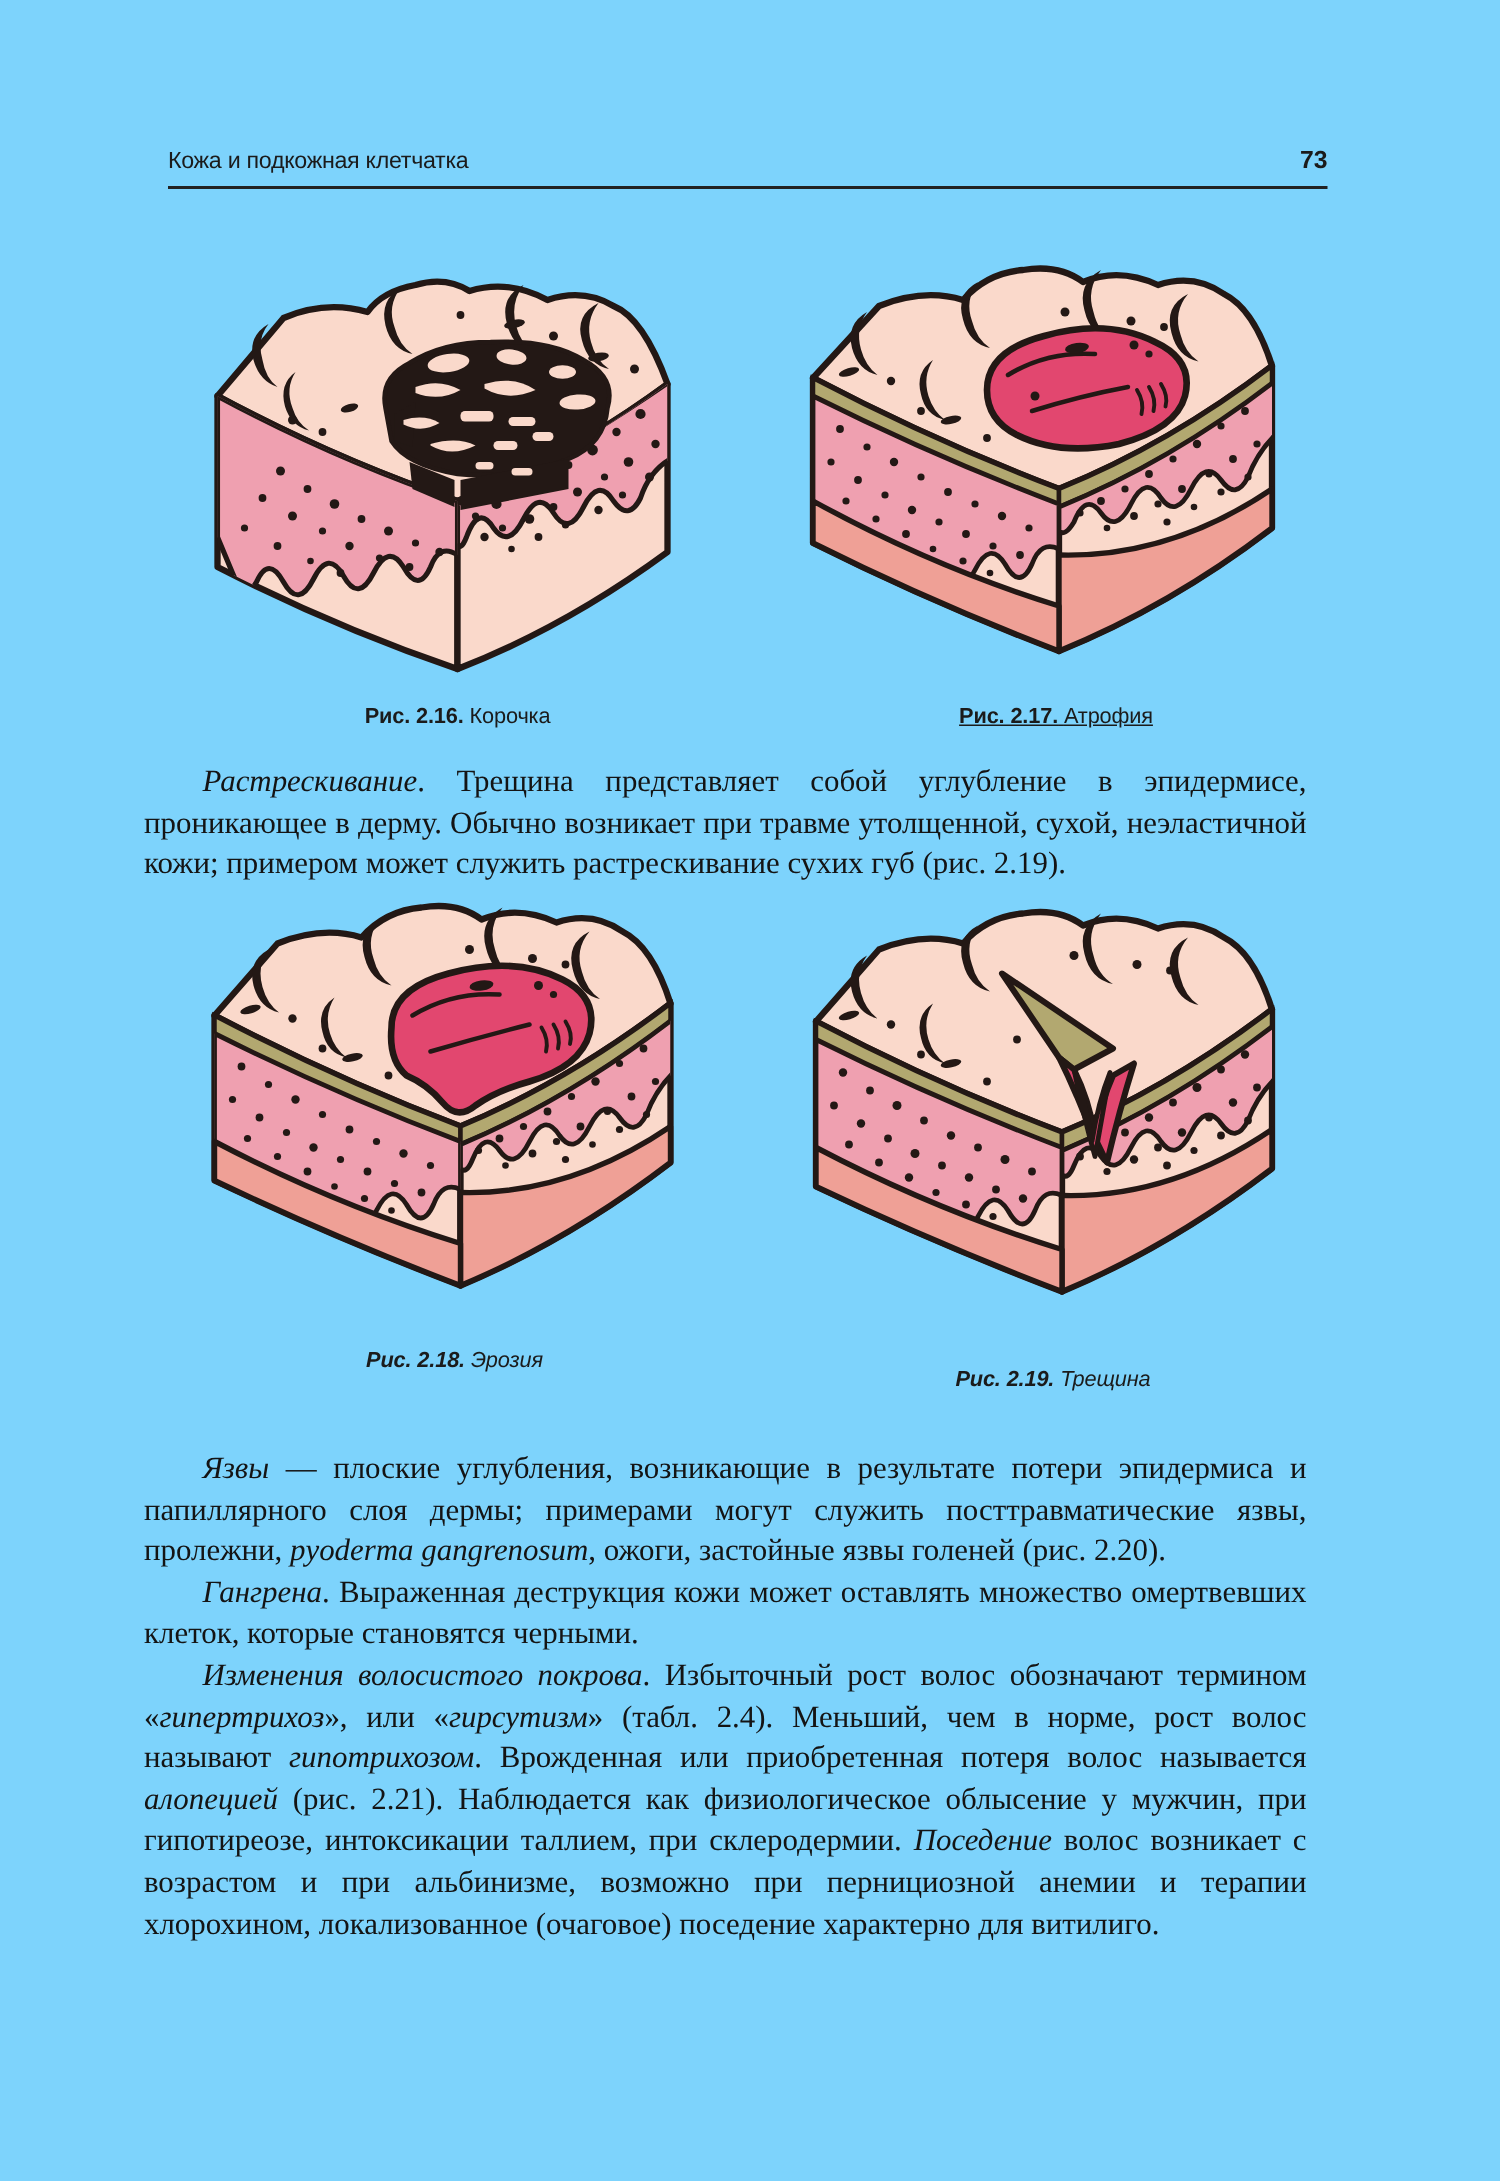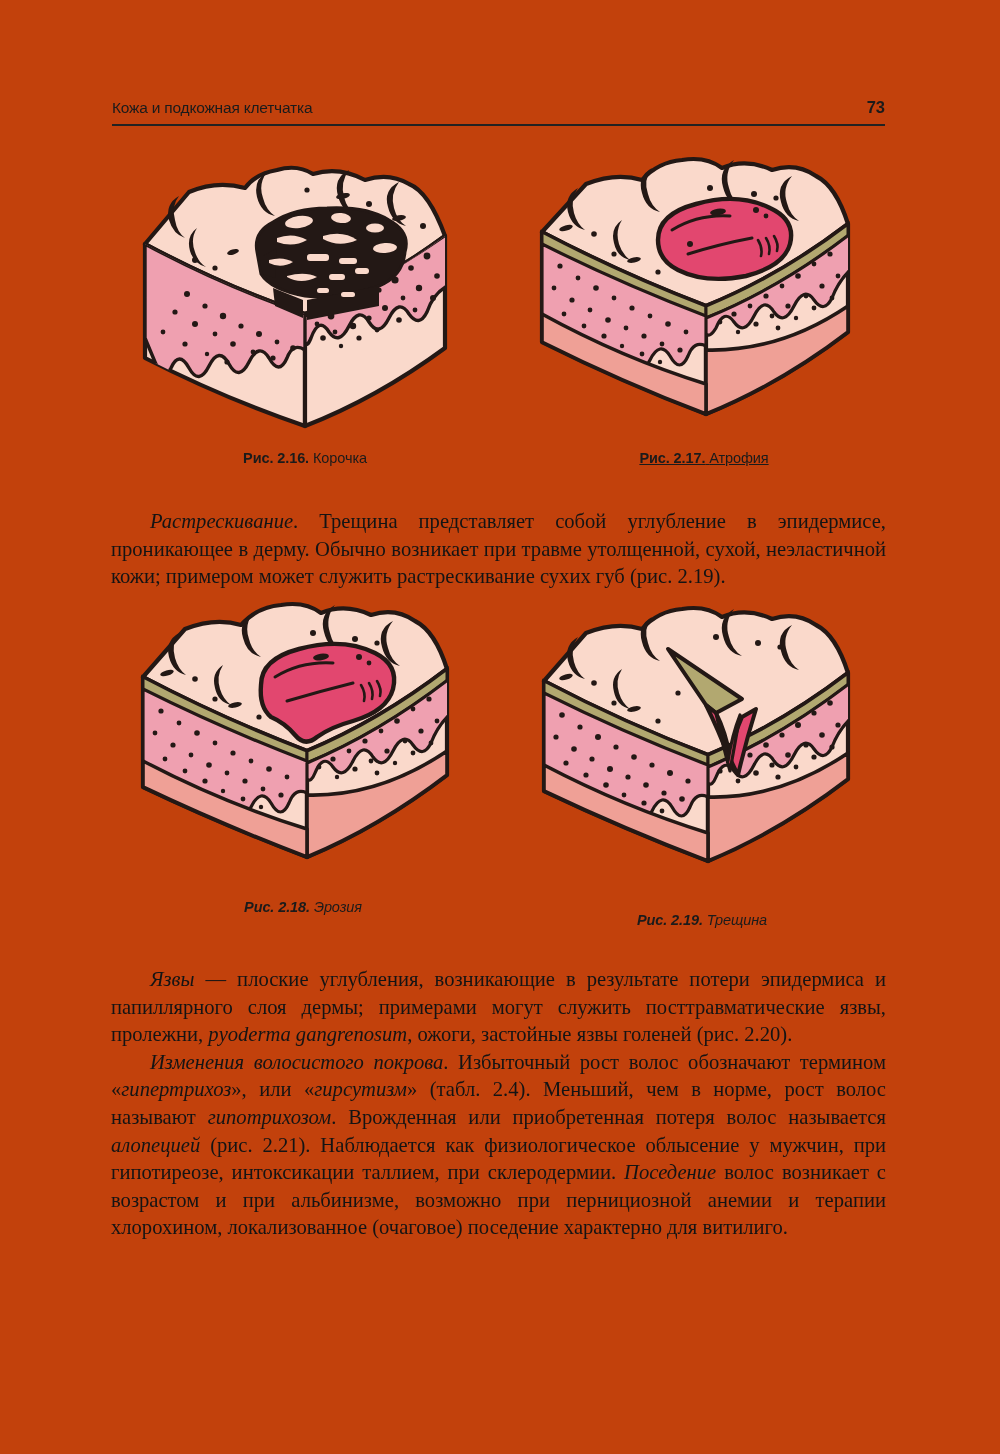--- a/index.html
+++ b/index.html
@@ -13,21 +13,21 @@
     height: 1454px;
     position: relative;
     font-family: "Liberation Serif", "DejaVu Serif", serif;
     color: #1b1b1b;
     overflow: hidden;
   }
 
   .page {
     position: absolute;
     inset: 0;
-    background: #c2410c;
+    background: #7dd3fc;
   }
 
   
   .running-head {
     position: absolute;
     left: 112px;
     top: 98px;
     width: 773px;
     display: flex;
     align-items: flex-end;
@@ -58,21 +58,21 @@
   }
 
   
   .fig-row {
     position: absolute;
     left: 112px;
     width: 773px;
     display: flex;
     justify-content: space-between;
   }
-  .fig-row.row-1 { top: 136px; gap: 25px; }
+  .fig-row.row-1 { top: 156px; gap: 25px; }
   .fig-row.row-2 { top: 585px; font-style: italic; }
 
   .figure {
     width: 370px;
     display: flex;
     flex-direction: column;
     align-items: center;
   }
   .figure .art {
     width: 340px;
@@ -98,21 +98,21 @@
 
   
   .figure.fig-crust   .caption { transform: translateX(8px); }
   .figure.fig-atrophy .caption { transform: translateX(4px); text-decoration: underline; }
   .figure.fig-erosion .caption { transform: translateX(6px); }
   .figure.fig-fissure .caption { transform: translateX(2px); margin-top: 17px; }
 
   
   .body-text {
     position: absolute;
-    left: 111px;
+    left: 96px;
     width: 775px;
     font-size: 20.6px;
     line-height: 27.6px;
     text-align: justify;
     text-justify: inter-word;
     color: #141414;
   }
   .body-text.block-1 { top: 508px; }
   .body-text.block-2 { top: 966px; }
 
@@ -654,17 +654,18 @@
         <span class="cap-num">Рис. 2.19.</span>
         <span>Трещина</span>
       </div>
     </div>
   </div>
 
   <div class="body-text block-2">
 
     <p><i>Язвы</i><span> — плоские углубления, возникающие в результате потери эпидермиса и папиллярного слоя дермы; примерами могут служить посттравматические язвы, пролежни, </span><i>pyoderma gangrenosum</i><span>, ожоги, застойные язвы голеней (рис. 2.20).</span></p>
 
+    <p><i>Гангрена</i><span>. Выраженная деструкция кожи может оставлять множество омертвевших клеток, которые становятся черными.</span></p>
 
     <p><i>Изменения волосистого покрова</i><span>. Избыточный рост волос обозначают термином «</span><i>гипертрихоз</i><span>», или «</span><i>гирсутизм</i><span>» (табл. 2.4). Меньший, чем в норме, рост волос называют </span><i>гипотрихозом</i><span>. Врожденная или приобретенная потеря волос называется </span><i>алопецией</i><span> (рис. 2.21). Наблюдается как физиологическое облысение у мужчин, при гипотиреозе, интоксикации таллием, при склеродермии. </span><i>Поседение</i><span> волос возникает с возрастом и при альбинизме, возможно при пернициозной анемии и терапии хлорохином, локализованное (очаговое) поседение характерно для витилиго.</span></p>
   </div>
 
 </div>
 
 </body></html>

